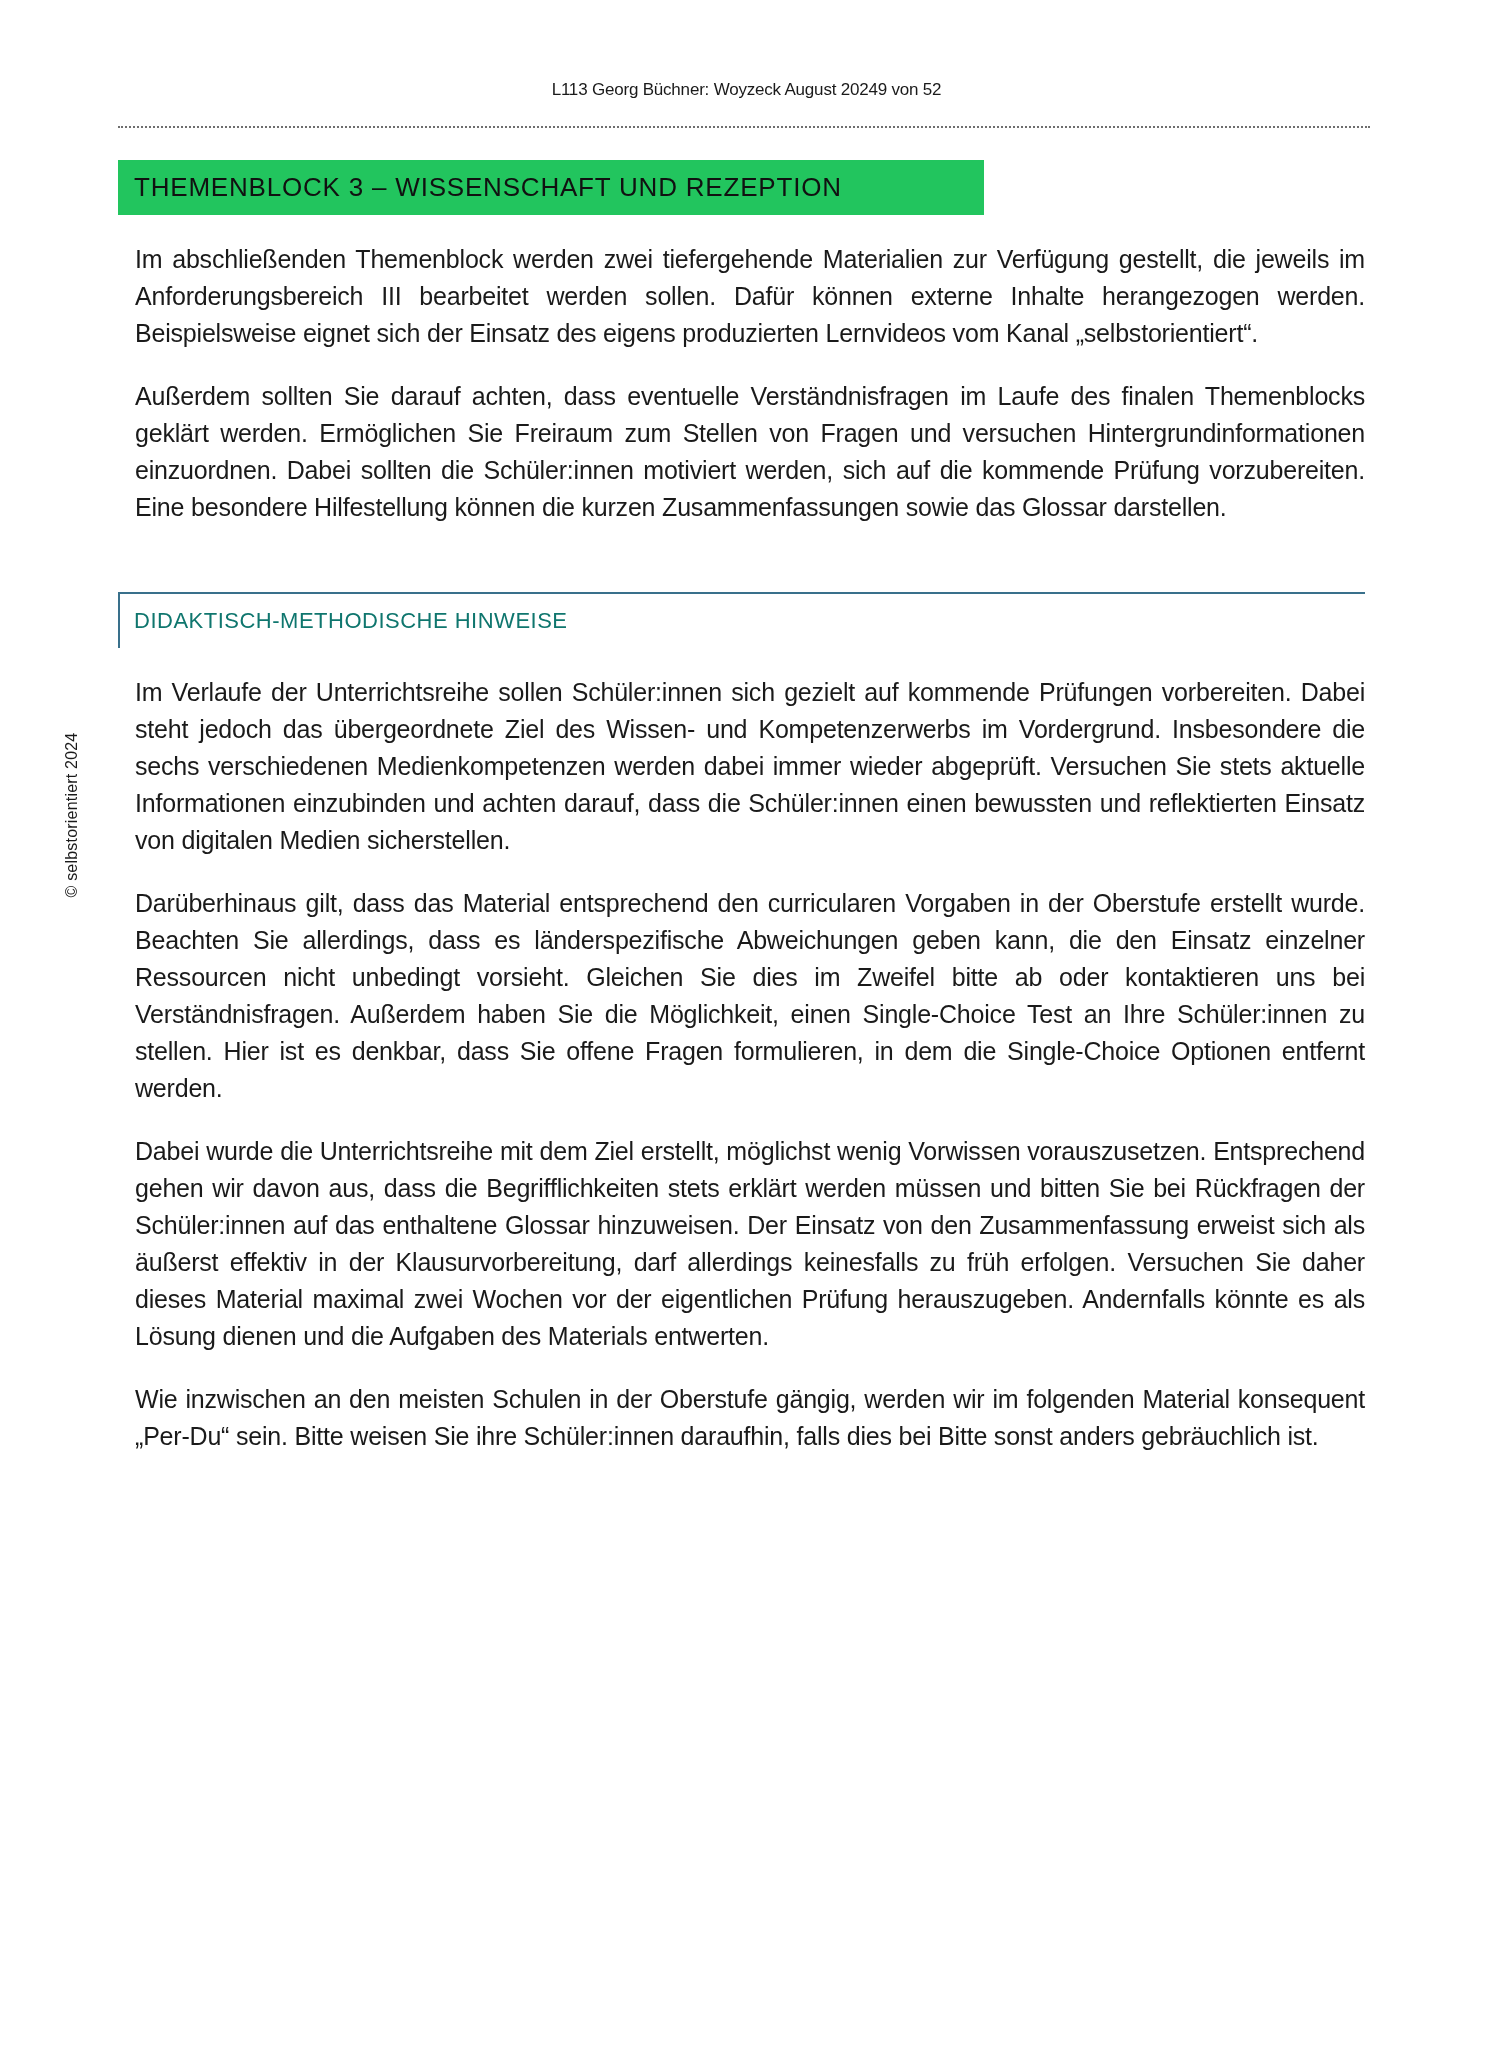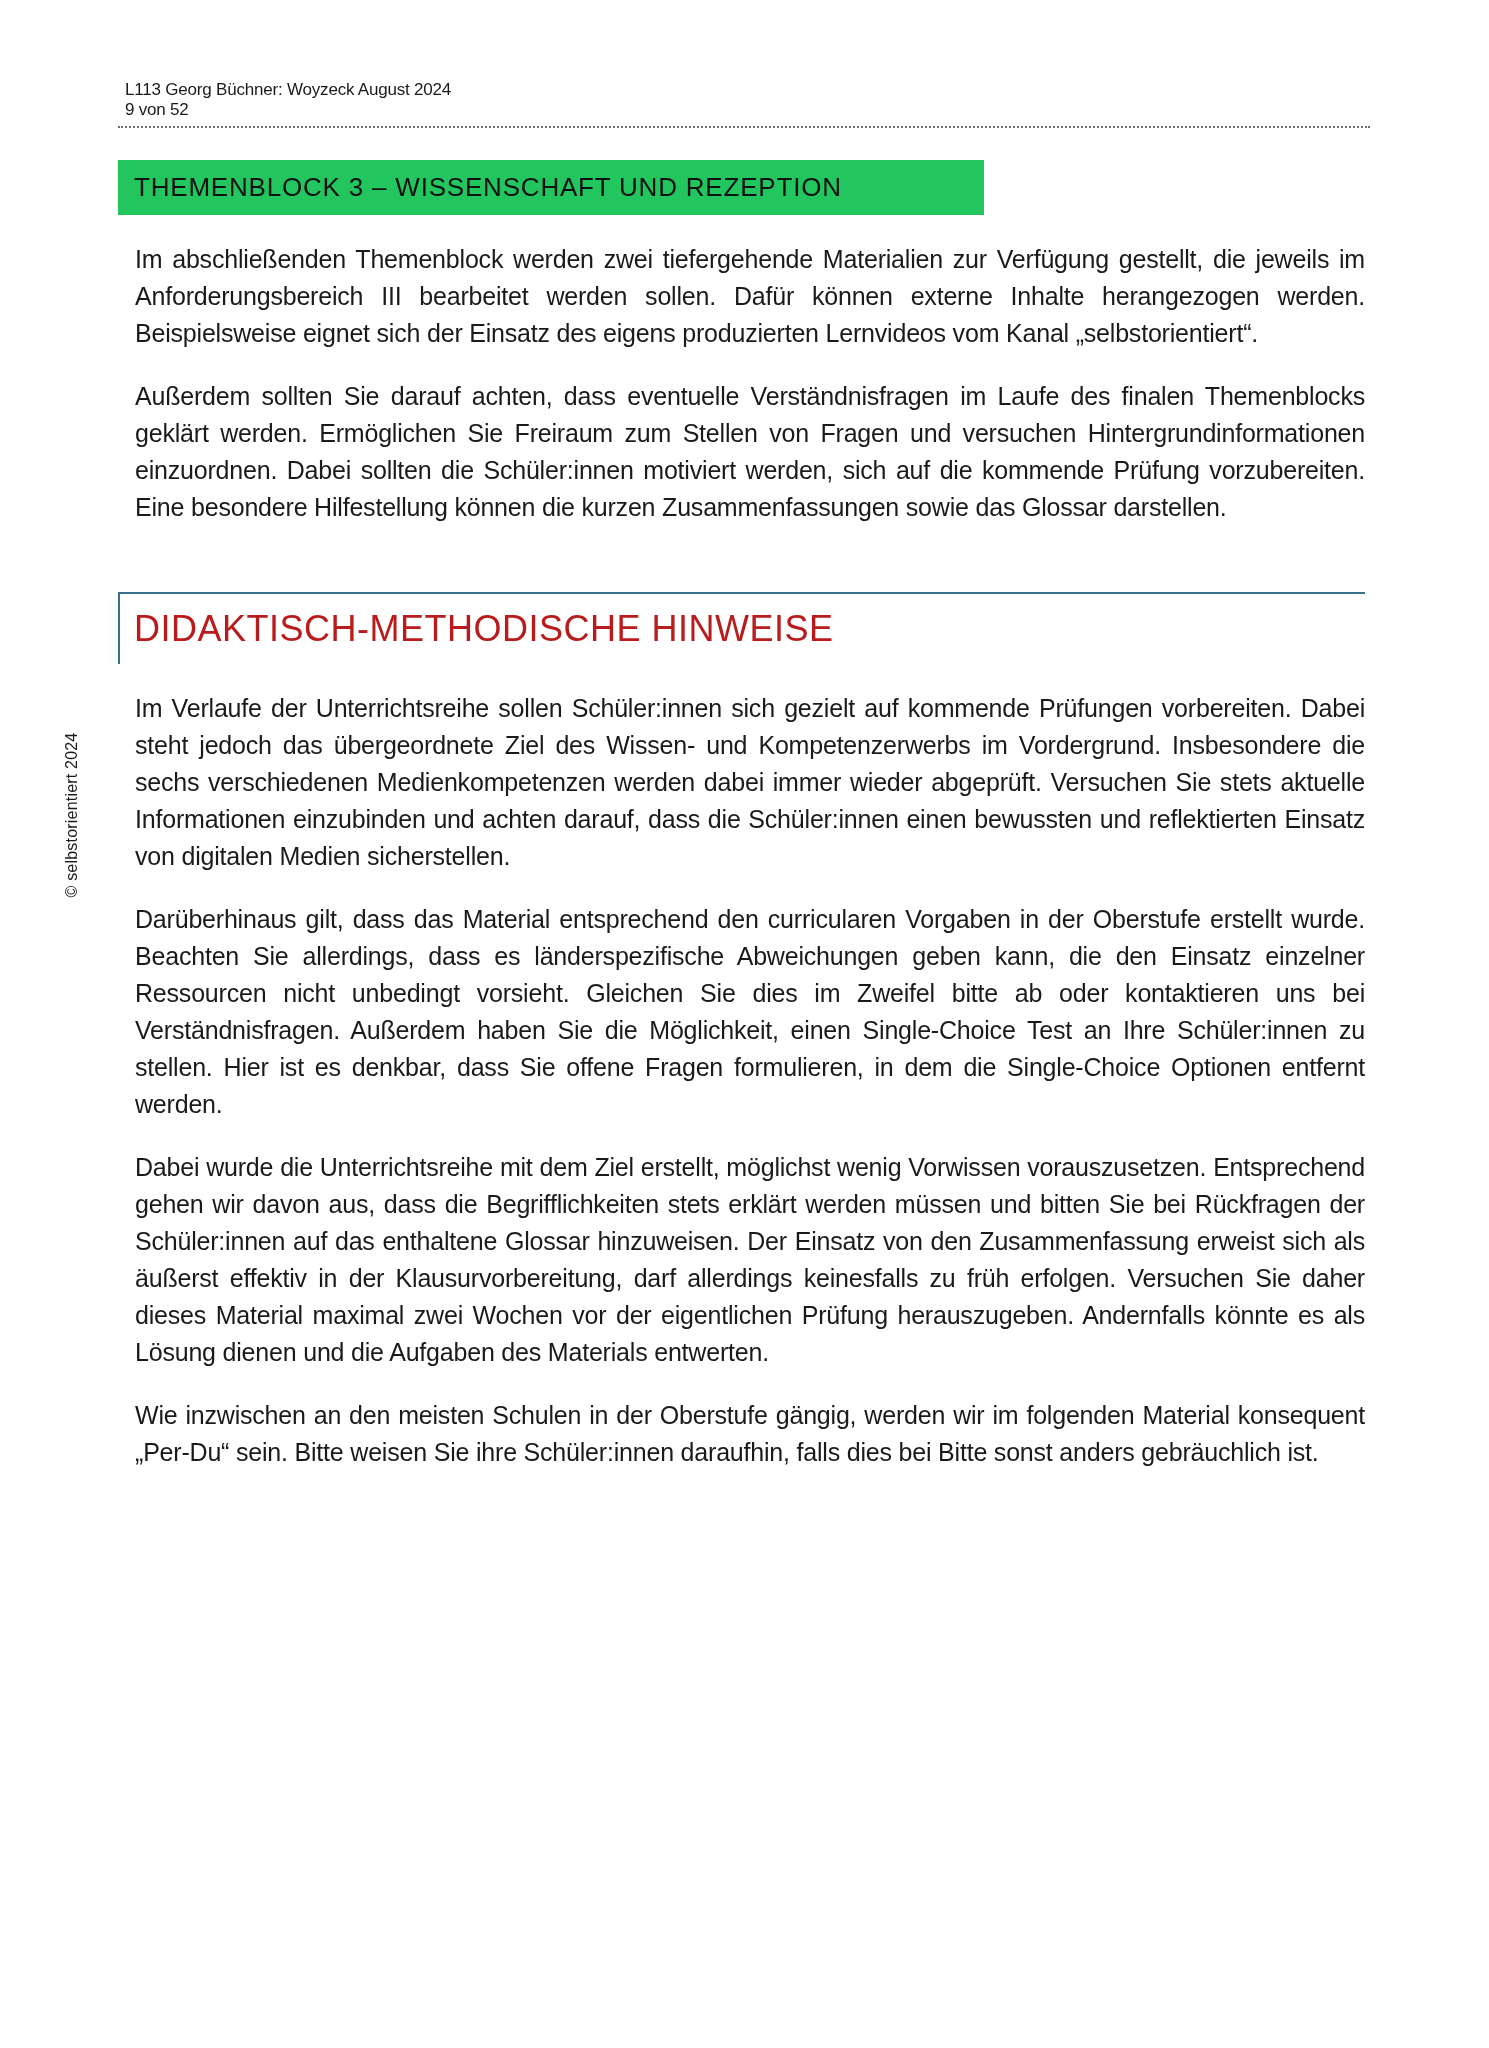--- a/index.html
+++ b/index.html
@@ -7,22 +7,22 @@
     position:relative;
     width:1489px; height:2048px;
     background:#ffffff;
     font-family:"Liberation Sans", sans-serif;
     color:#1a1a1a;
     overflow:hidden;
   }
   
   .header {
     position:absolute; left:125px; top:80px; width:1243px;
-    display:flex; justify-content:flex-end; align-items:baseline;
-    font-size:17px; letter-spacing:-0.2px;flex-direction:column;
+    display:flex; justify-content:center; align-items:baseline;
+    font-size:17px; letter-spacing:-0.2px;
   }
   .header-rule {
     position:absolute; left:118px; top:126px; width:1252px;
     border-bottom:2px dotted #6e6e6e;
   }
   
   .content { position:absolute; left:125px; top:160px; width:1240px; }
 
   .title-bar {
     width:850px;
@@ -46,23 +46,23 @@
     letter-spacing:-0.2px;
     text-align:justify;
     margin:26px 0 0 10px;
   }
   .didaktik-head {
     margin-top:66px;
     margin-left:-7px;
     border-top:2px solid #39708b;
     border-left:2px solid #39708b;
     padding:14px 0 14px 14px;
-    font-size:36px;
+    font-size:22px;
     letter-spacing:0.5px;
-    color:#b91c1c;
+    color:#0f766e;
   }
   .v-copyright {
     position:absolute;
     left:72px; top:815px;
     transform:translate(-50%,-50%) rotate(-90deg);
     white-space:nowrap;
     font-size:16px;
     letter-spacing:0.2px;
     color:#1a1a1a;
   }

